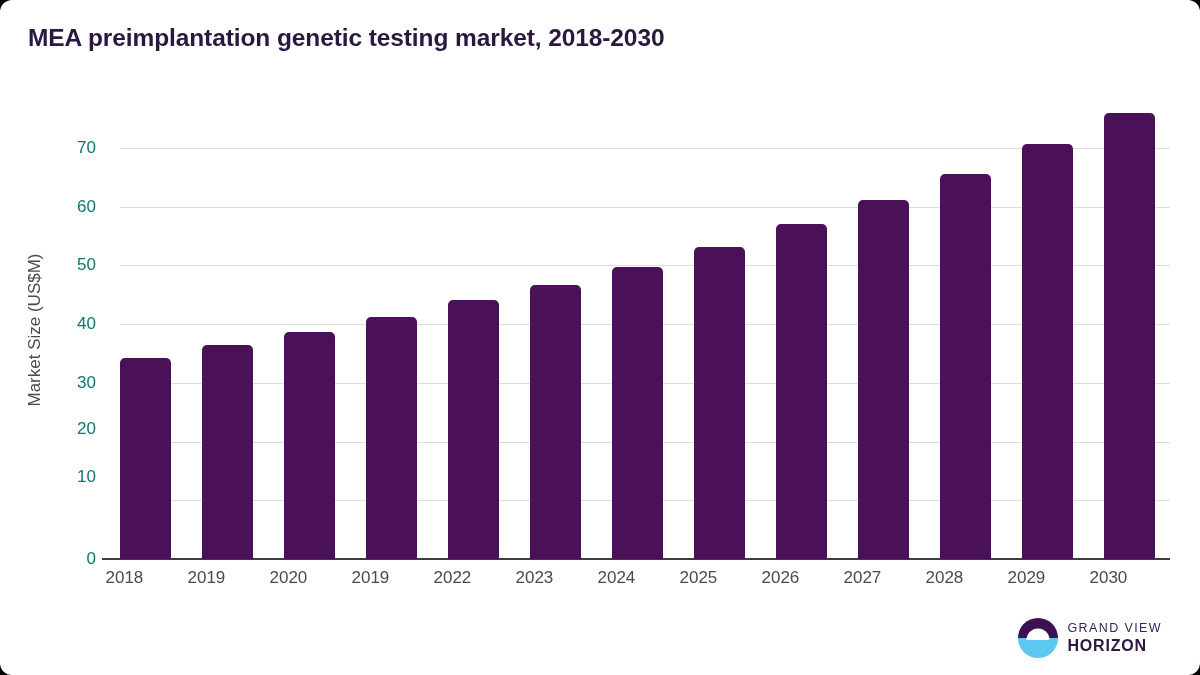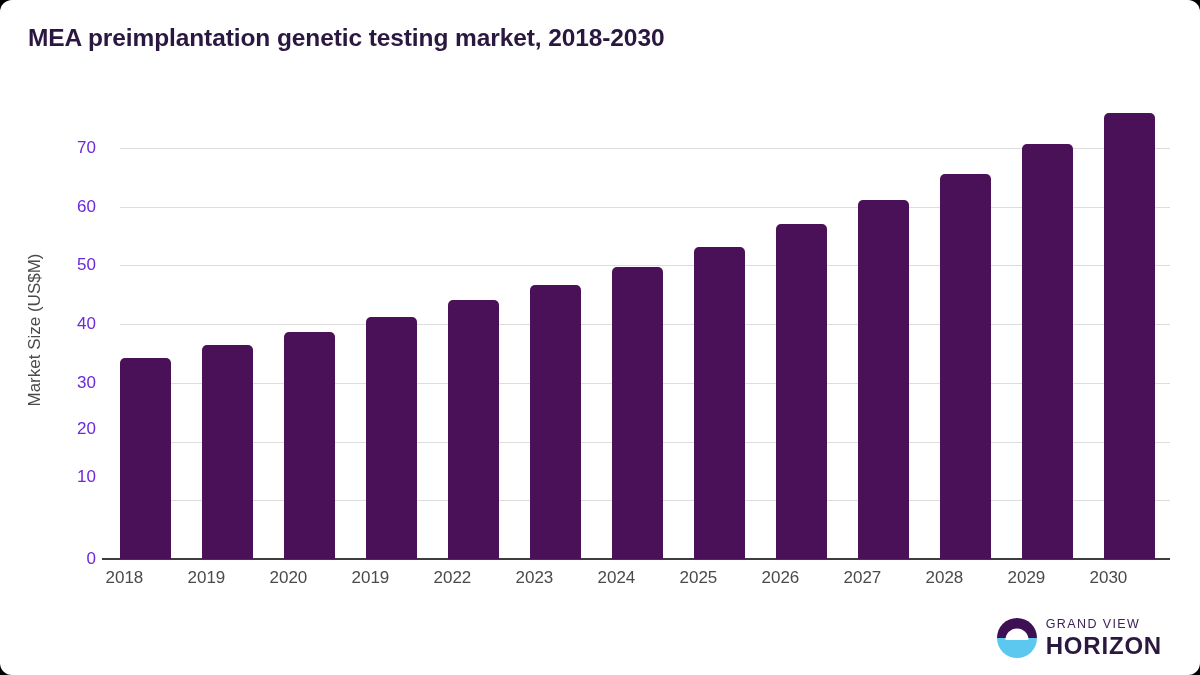--- a/index.html
+++ b/index.html
@@ -72,21 +72,21 @@
     width: 1068px;
     height: 2px;
     background: #3d3d3d;
   }
   .ytick-label {
     position: absolute;
     left: 40px;
     width: 56px;
     text-align: right;
     font-size: 17px;
-    color: #6d28d9;
+    color: #0f766e;
     transform: translateY(-50%);
     white-space: nowrap;
   }
 
   
   .bar {
     position: absolute;
     background: #4A1159;
     border-top-left-radius: 5px;
     border-top-right-radius: 5px;
@@ -131,21 +131,21 @@
     justify-content: flex-start;
     line-height: 1;
   }
   .logo-top {
     font-size: 12.5px;
     letter-spacing: 1.4px;
     color: #3C2259;
     font-weight: normal;
   }
   .logo-bottom {
-    font-size: 24px;
+    font-size: 16px;
     letter-spacing: 0.8px;
     color: #2B1840;
     font-weight: bold;
     margin-top: 3px;
   }
 </style>
 </head>
 <body>
 
 <div class="card">

